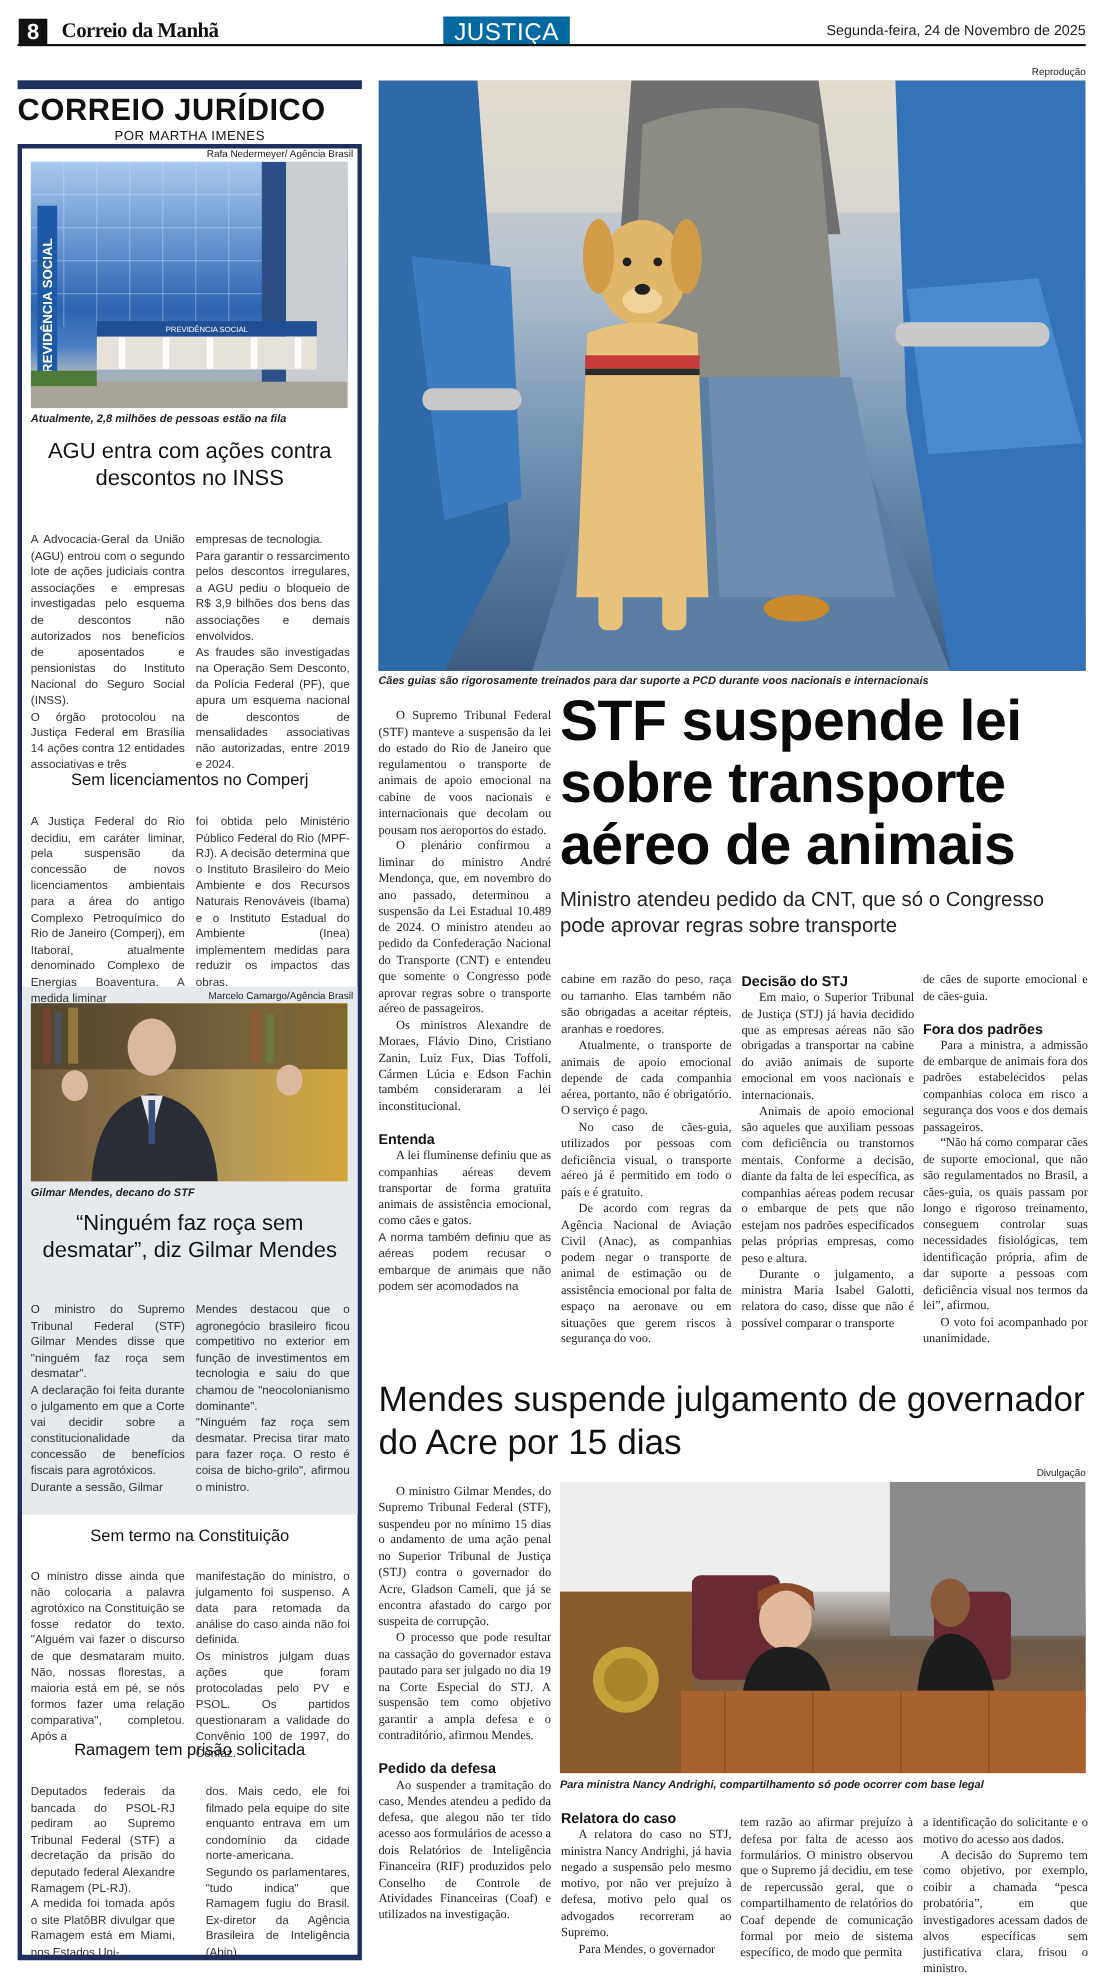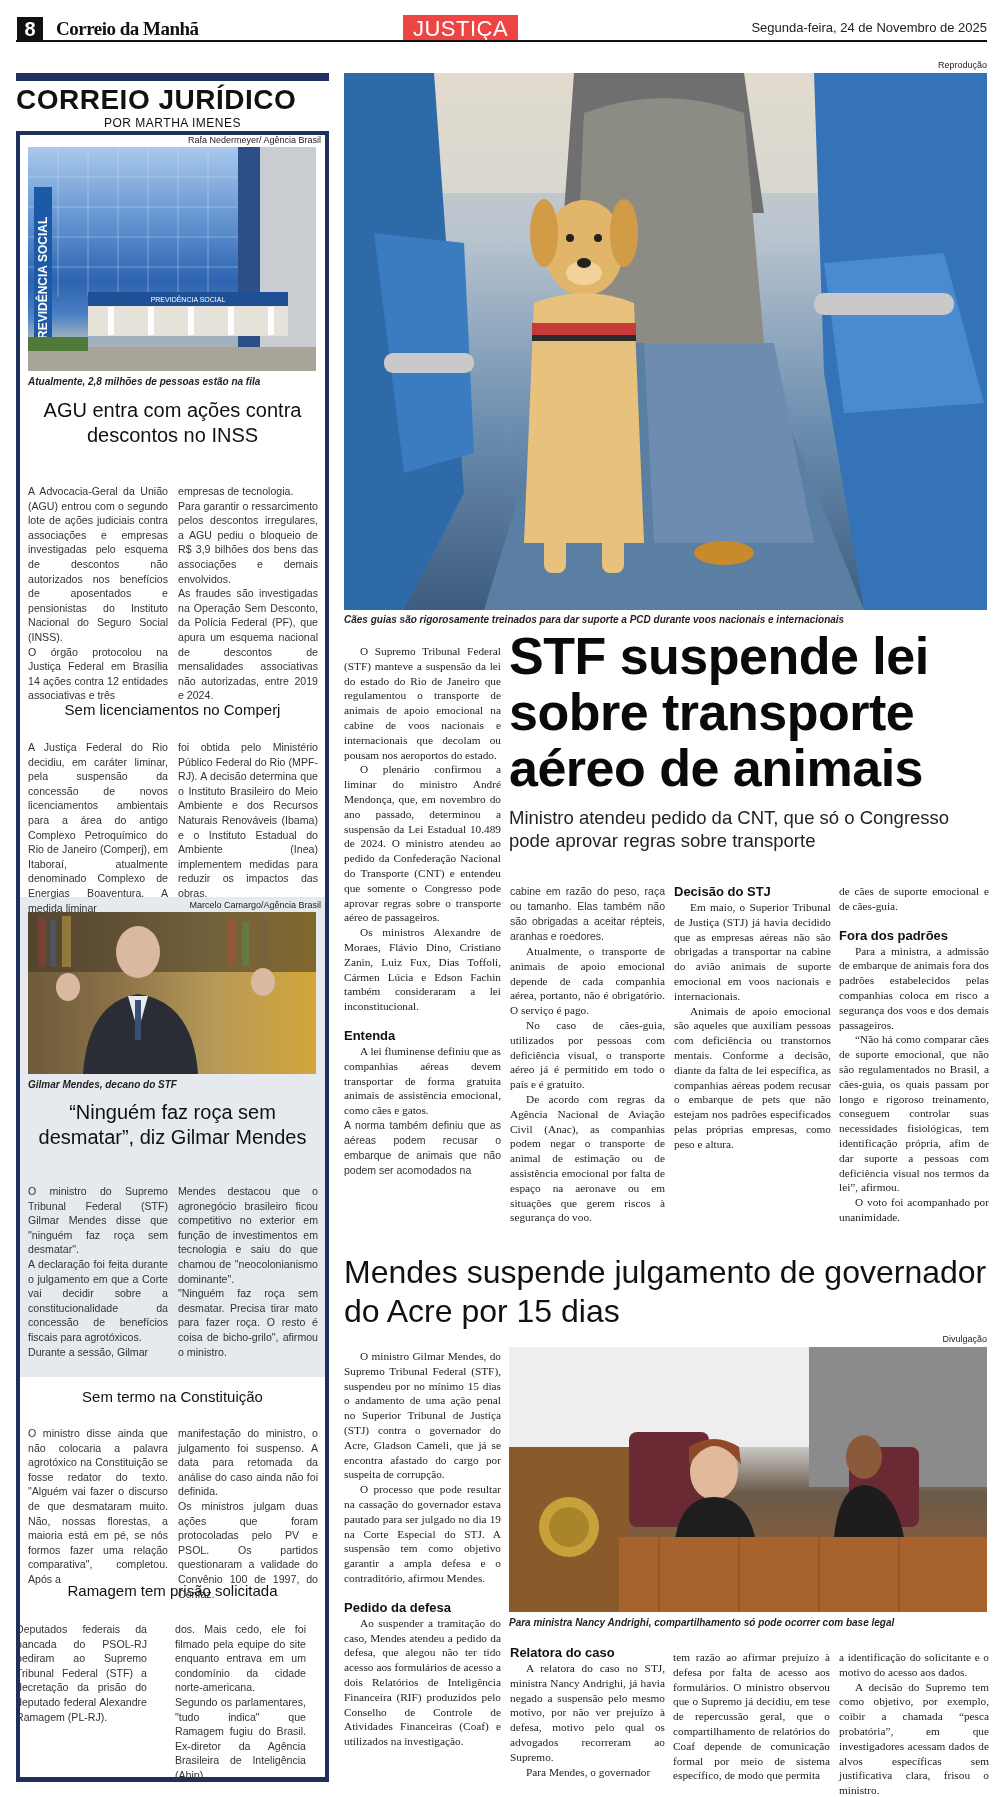--- a/index.html
+++ b/index.html
@@ -2,21 +2,21 @@
 <html><head>
 <meta charset="utf-8">
 <style>
   * { box-sizing: border-box; margin: 0; padding: 0; }
   body { width: 1003px; height: 1797px; background: #fff; font-family: "Liberation Serif", serif; color: #111; position: relative; overflow: hidden; }
   .abs { position: absolute; }
 
   
   .hdr-num { left: 17px; top: 17px; width: 26px; height: 24px; background: #111; color: #fff; font: bold 20px "Liberation Sans", sans-serif; text-align: center; line-height: 24px; }
   .hdr-brand { left: 56px; top: 17px; font: bold 19px "Liberation Serif", serif; letter-spacing: -0.5px; line-height: 24px; }
-  .hdr-section { left: 403px; top: 15px; width: 115px; height: 26px; background: #ef4444; color: #fff; font: 22px "Liberation Sans", sans-serif; text-align: center; line-height: 27px; letter-spacing: 0.5px; }
+  .hdr-section { left: 403px; top: 15px; width: 115px; height: 26px; background: #0369a1; color: #fff; font: 22px "Liberation Sans", sans-serif; text-align: center; line-height: 27px; letter-spacing: 0.5px; }
   .hdr-date { right: 16px; top: 20px; font: 13px "Liberation Sans", sans-serif; color: #222; }
   .hdr-rule { left: 16px; right: 16px; top: 40px; height: 2px; background: #111; }
   .credit { font: 9px "Liberation Sans", sans-serif; color: #222; text-align: right; }
 
   
   .side-bar { left: 16px; top: 73px; width: 313px; height: 8px; background: #1f2f5e; }
   .side-title { left: 16px; top: 84px; width: 313px; text-align: left; font: bold 28px "Liberation Sans", sans-serif; letter-spacing: 0.5px; }
   .side-by { left: 16px; top: 116px; width: 313px; text-align: center; font: 12px "Liberation Sans", sans-serif; letter-spacing: 0.5px; }
   .side-box { left: 16px; top: 131px; width: 313px; height: 1651px; border: 4px solid #1f2f5e; border-bottom-width: 5px; }
   .side-shade { left: 20px; top: 897px; width: 305px; height: 480px; background: #e6e9ee; }
@@ -156,23 +156,24 @@
   <div>
       <p>O ministro disse ainda que não colocaria a palavra agrotóxico na Constituição se fosse redator do texto. "Alguém vai fazer o discurso de que desmataram muito. Não, nossas florestas, a maioria está em pé, se nós formos fazer uma relação comparativa", completou. Após a</p>
     </div>
   <div>
     <p>manifestação do ministro, o julgamento foi suspenso. A data para retomada da análise do caso ainda não foi definida.</p>
     <p>Os ministros julgam duas ações que foram protocoladas pelo PV e PSOL. Os partidos questionaram a validade do Convênio 100 de 1997, do Confaz.</p>
   </div>
 </div>
 
 <div class="abs side-h3" style="left:24px; top:1582px; width:297px;">Ramagem tem prisão solicitada</div>
-<div class="abs col2" style="left:16px; top:1604px; width:290px;gap:28px;">
+<div class="abs col2" style="left:28px; top:1604px; width:290px;gap:28px;">
   <div>
     <p>Deputados federais da bancada do PSOL-RJ pediram ao Supremo Tribunal Federal (STF) a decretação da prisão do deputado federal Alexandre Ramagem (PL-RJ).</p>
+    <p>A medida foi tomada após o site PlatôBR divulgar que Ramagem está em Miami, nos Estados Uni-</p>
   </div>
   <div>
     <p>dos. Mais cedo, ele foi filmado pela equipe do site enquanto entrava em um condomínio da cidade norte-americana.</p>
     <p>Segundo os parlamentares, "tudo indica" que Ramagem fugiu do Brasil. Ex-diretor da Agência Brasileira de Inteligência (Abin).</p>
   </div>
 </div>
 
 <div class="abs credit" style="left:344px; top:60px; width:643px;">Reprodução</div>
 <div class="abs photo main-photo" style="background:linear-gradient(180deg,#d9d3c6 0%,#b9c4cf 30%,#6d8fb0 65%,#3d5d80 100%);">
   <svg width="643" height="537" viewBox="0 0 643 537">
@@ -219,20 +220,21 @@
   <p class="sans">cabine em razão do peso, raça ou tamanho. Elas também não são obrigadas a aceitar répteis, aranhas e roedores.</p>
   <p>Atualmente, o transporte de animais de apoio emocional depende de cada companhia aérea, portanto, não é obrigatório. O serviço é pago.</p>
   <p>No caso de cães-guia, utilizados por pessoas com deficiência visual, o transporte aéreo já é permitido em todo o país e é gratuito.</p>
   <p>De acordo com regras da Agência Nacional de Aviação Civil (Anac), as companhias podem negar o transporte de animal de estimação ou de assistência emocional por falta de espaço na aeronave ou em situações que gerem riscos à segurança do voo.</p>
 </div>
 
 <div class="abs body-col" style="left:674px; top:884px; width:157px;">
   <div class="sub-h first">Decisão do STJ</div>
   <p>Em maio, o Superior Tribunal de Justiça (STJ) já havia decidido que as empresas aéreas não são obrigadas a transportar na cabine do avião animais de suporte emocional em voos nacionais e internacionais.</p>
   <p>Animais de apoio emocional são aqueles que auxiliam pessoas com deficiência ou transtornos mentais. Conforme a decisão, diante da falta de lei específica, as companhias aéreas podem recusar o embarque de pets que não estejam nos padrões especificados pelas próprias empresas, como peso e altura.</p>
+  <p>Durante o julgamento, a ministra Maria Isabel Galotti, relatora do caso, disse que não é possível comparar o transporte</p>
 </div>
 
 <div class="abs body-col" style="left:839px; top:884px; width:150px;">
   <p class="noind">de cães de suporte emocional e de cães-guia.</p>
   <div class="sub-h" style="margin-top:14px;">Fora dos padrões</div>
   <p>Para a ministra, a admissão de embarque de animais fora dos padrões estabelecidos pelas companhias coloca em risco a segurança dos voos e dos demais passageiros.</p>
   <p>“Não há como comparar cães de suporte emocional, que não são regulamentados no Brasil, a cães-guia, os quais passam por longo e rigoroso treinamento, conseguem controlar suas necessidades fisiológicas, tem identificação própria, afim de dar suporte a pessoas com deficiência visual nos termos da lei”, afirmou.</p>
   <p>O voto foi acompanhado por unanimidade.</p>
 </div>
 

